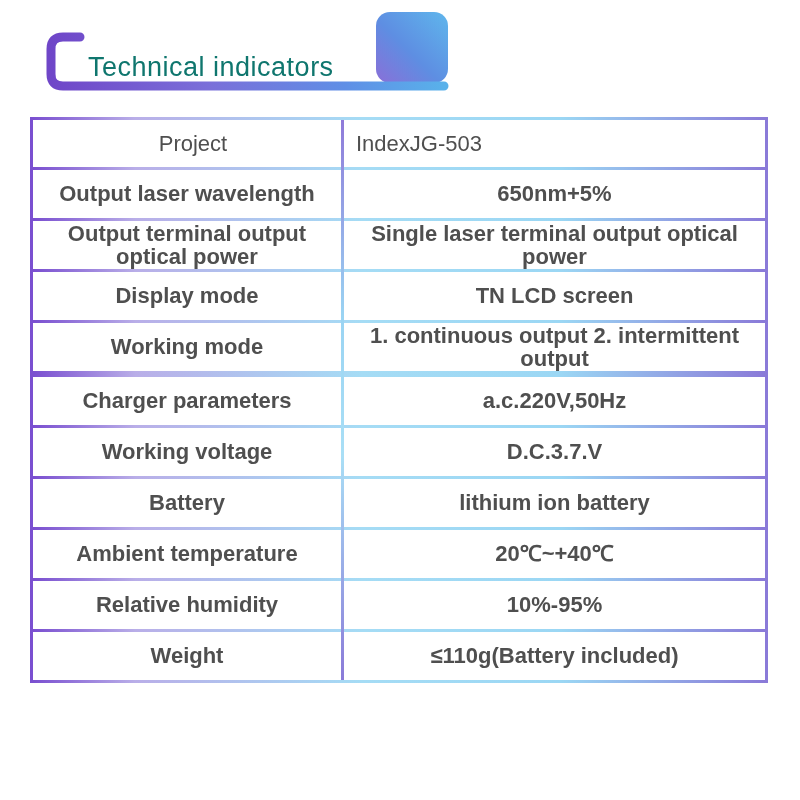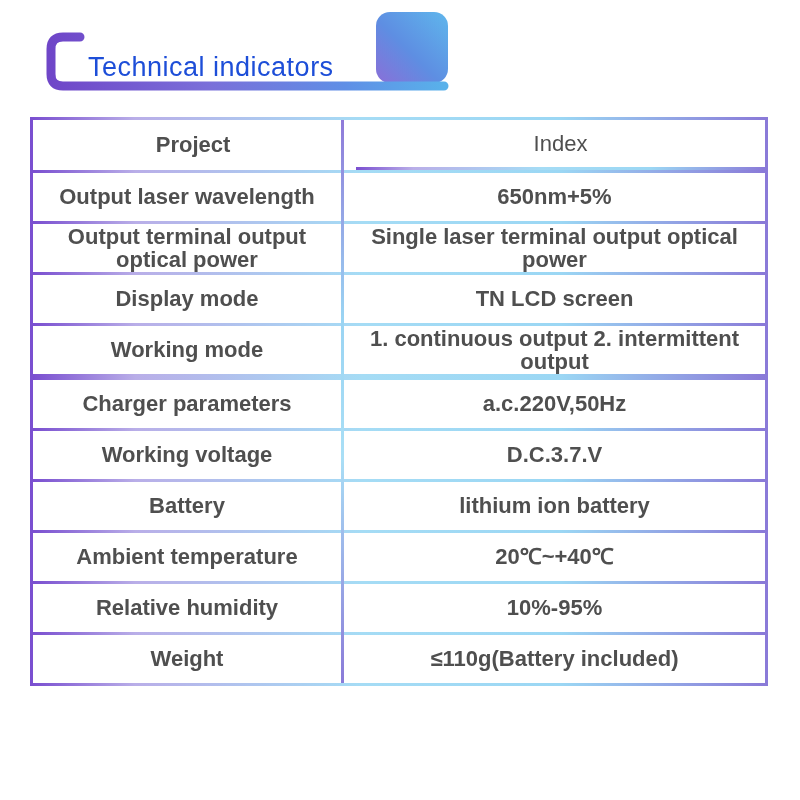--- a/index.html
+++ b/index.html
@@ -23,21 +23,21 @@
     top: 28px;
     width: 420px;
     height: 72px;
     z-index: 2;
   }
   .header-title {
     position: absolute;
     left: 88px;
     top: 52px;
     font-size: 27px;
-    color: #1d4ed8;
+    color: #0f766e;
     z-index: 3;
     letter-spacing: 0.5px;
   }
   .accent-square {
     position: absolute;
     left: 376px;
     top: 12px;
     width: 72px;
     height: 71px;
     border-radius: 14px;
@@ -78,27 +78,25 @@
   .header-row {
     display: flex;
   }
   .project-cell {
     width: 320px;
     display: flex;
     align-items: center;
     justify-content: center;
     font-size: 22px;
     color: #4f4f4f;
-    font-weight: bold;
   }
   .header-right {
     flex: 1;
     margin-left: 3px;
     display: flex;
-    flex-direction: column;
   }
   .header-right .sub-cell {
     height: 47px;
     display: flex;
     align-items: center;
     justify-content: center;
     font-size: 22px;
     color: #4f4f4f;
   }
 
@@ -157,20 +155,21 @@
   <div class="spec-table">
     <div class="table-inner">
 
       <div class="v-divider"></div>
 
       <div class="header-row">
         <div class="project-cell">Project</div>
         <div class="header-right">
           <div class="sub-cell">Index</div>
           <div class="h-sep right-only"></div>
+          <div class="sub-cell">JG-503</div>
         </div>
       </div>
 
       <div class="h-sep"></div>
       <div class="spec-row">
         <div class="spec-label">Output laser wavelength</div>
         <div class="spec-value">650nm+5%</div>
       </div>
 
       <div class="h-sep"></div>

